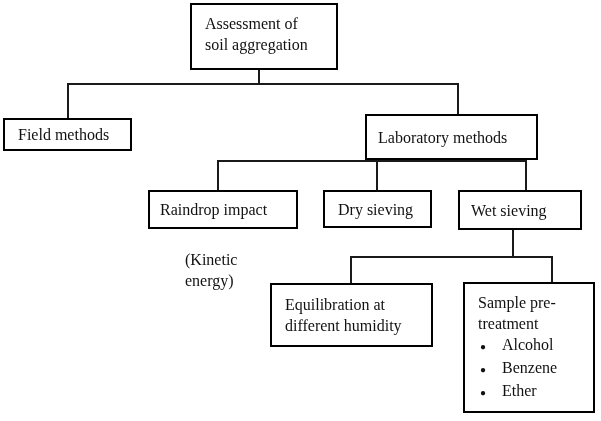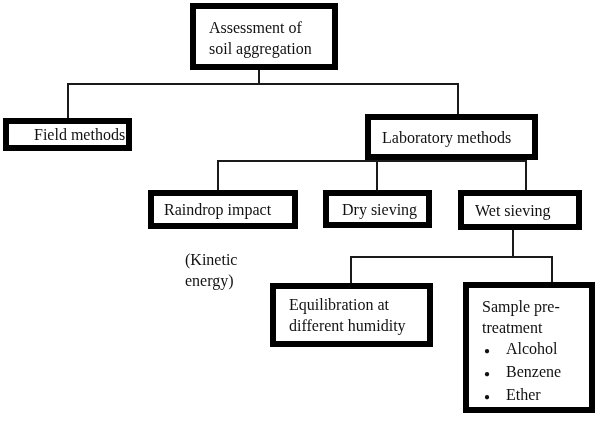--- a/index.html
+++ b/index.html
@@ -11,21 +11,21 @@
     position: relative;
     width: 601px;
     height: 421px;
     background: #ffffff;
     font-family: "Liberation Serif", "DejaVu Serif", serif;
     color: #111111;
     overflow: hidden;
   }
   .box {
     position: absolute;
-    border: 6px solid #000000;
+    border: 2px solid #000000;
     background: #ffffff;
     box-sizing: border-box;
     font-size: 16px;
     line-height: 21px;
     color: #111111;
   }
   .box .lbl { display: block; }
   .vcenter {
     display: flex;
     flex-direction: column;
@@ -72,21 +72,21 @@
   <div class="conn" style="left:512px; top:229px; width:2px; height:29px;"></div>
   <div class="conn" style="left:350px; top:256px; width:203px; height:2px;"></div>
   <div class="conn" style="left:350px; top:256px; width:2px; height:27px;"></div>
   <div class="conn" style="left:551px; top:256px; width:2px; height:26px;"></div>
 
   <div class="box" style="left:190px; top:3px; width:148px; height:67px; padding:8px 6px 0 13px;">
     <span class="lbl">Assessment of</span>
     <span class="lbl">soil aggregation</span>
   </div>
 
-  <div class="box vcenter" style="left:3px; top:118px; width:129px; height:33px; padding-left:25px;">
+  <div class="box vcenter" style="left:3px; top:118px; width:129px; height:33px; padding-left:13px;">
     <span class="lbl">Field methods</span>
   </div>
 
   <div class="box vcenter" style="left:365px; top:114px; width:173px; height:46px; padding-left:11px;">
     <span class="lbl">Laboratory methods</span>
   </div>
 
   <div class="box vcenter" style="left:148px; top:190px; width:150px; height:39px; padding-left:10px;">
     <span class="lbl">Raindrop impact</span>
   </div>

